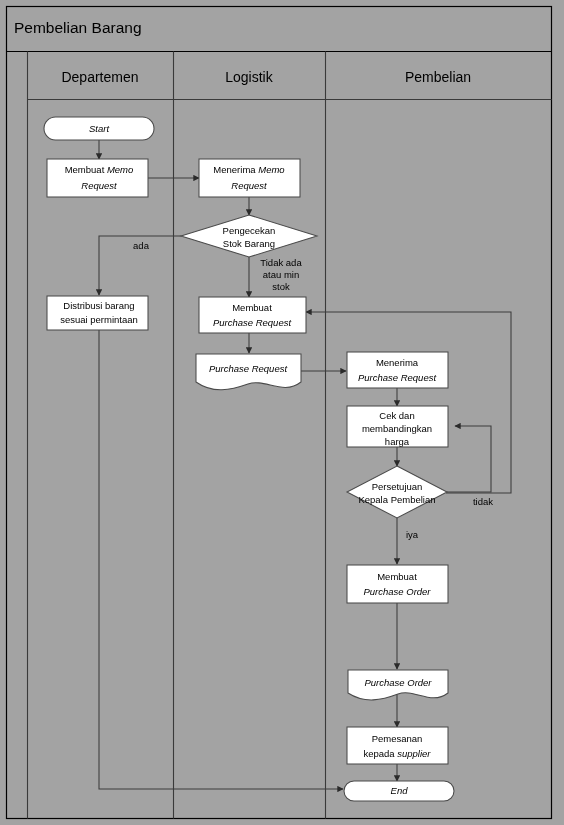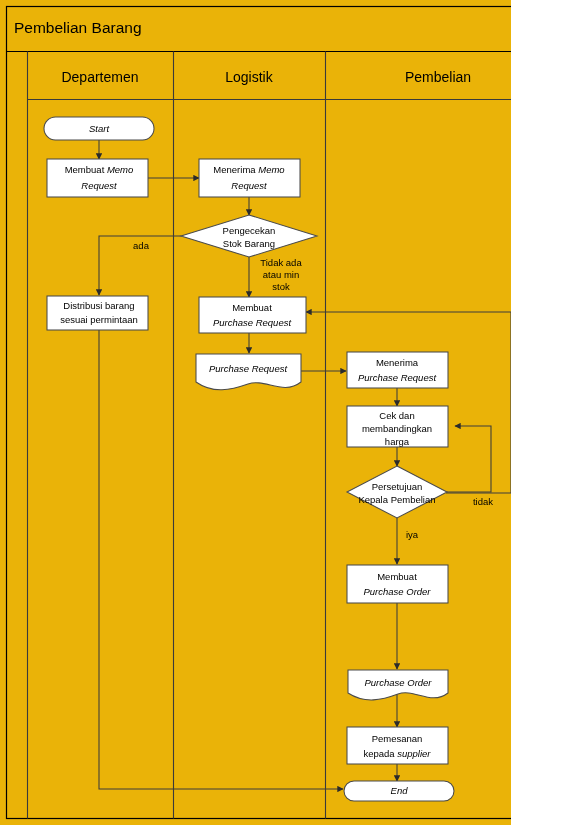--- a/index.html
+++ b/index.html
@@ -5,23 +5,23 @@
   html, body {
     margin: 0;
     padding: 0;
     background: #ffffff;
   }
   body {
     font-family: "Liberation Sans", sans-serif;
   }
   #page {
     position: relative;
-    width: 511px;
+    width: 564px;
     height: 825px;
-    background: #eab308;
+    background: #a3a3a3;
     overflow: hidden;
   }
   #diagram-svg {
     position: absolute;
     left: 0;
     top: 0;
   }
   .node-text {
     font-family: "Liberation Sans", sans-serif;
     font-size: 9.5px;

